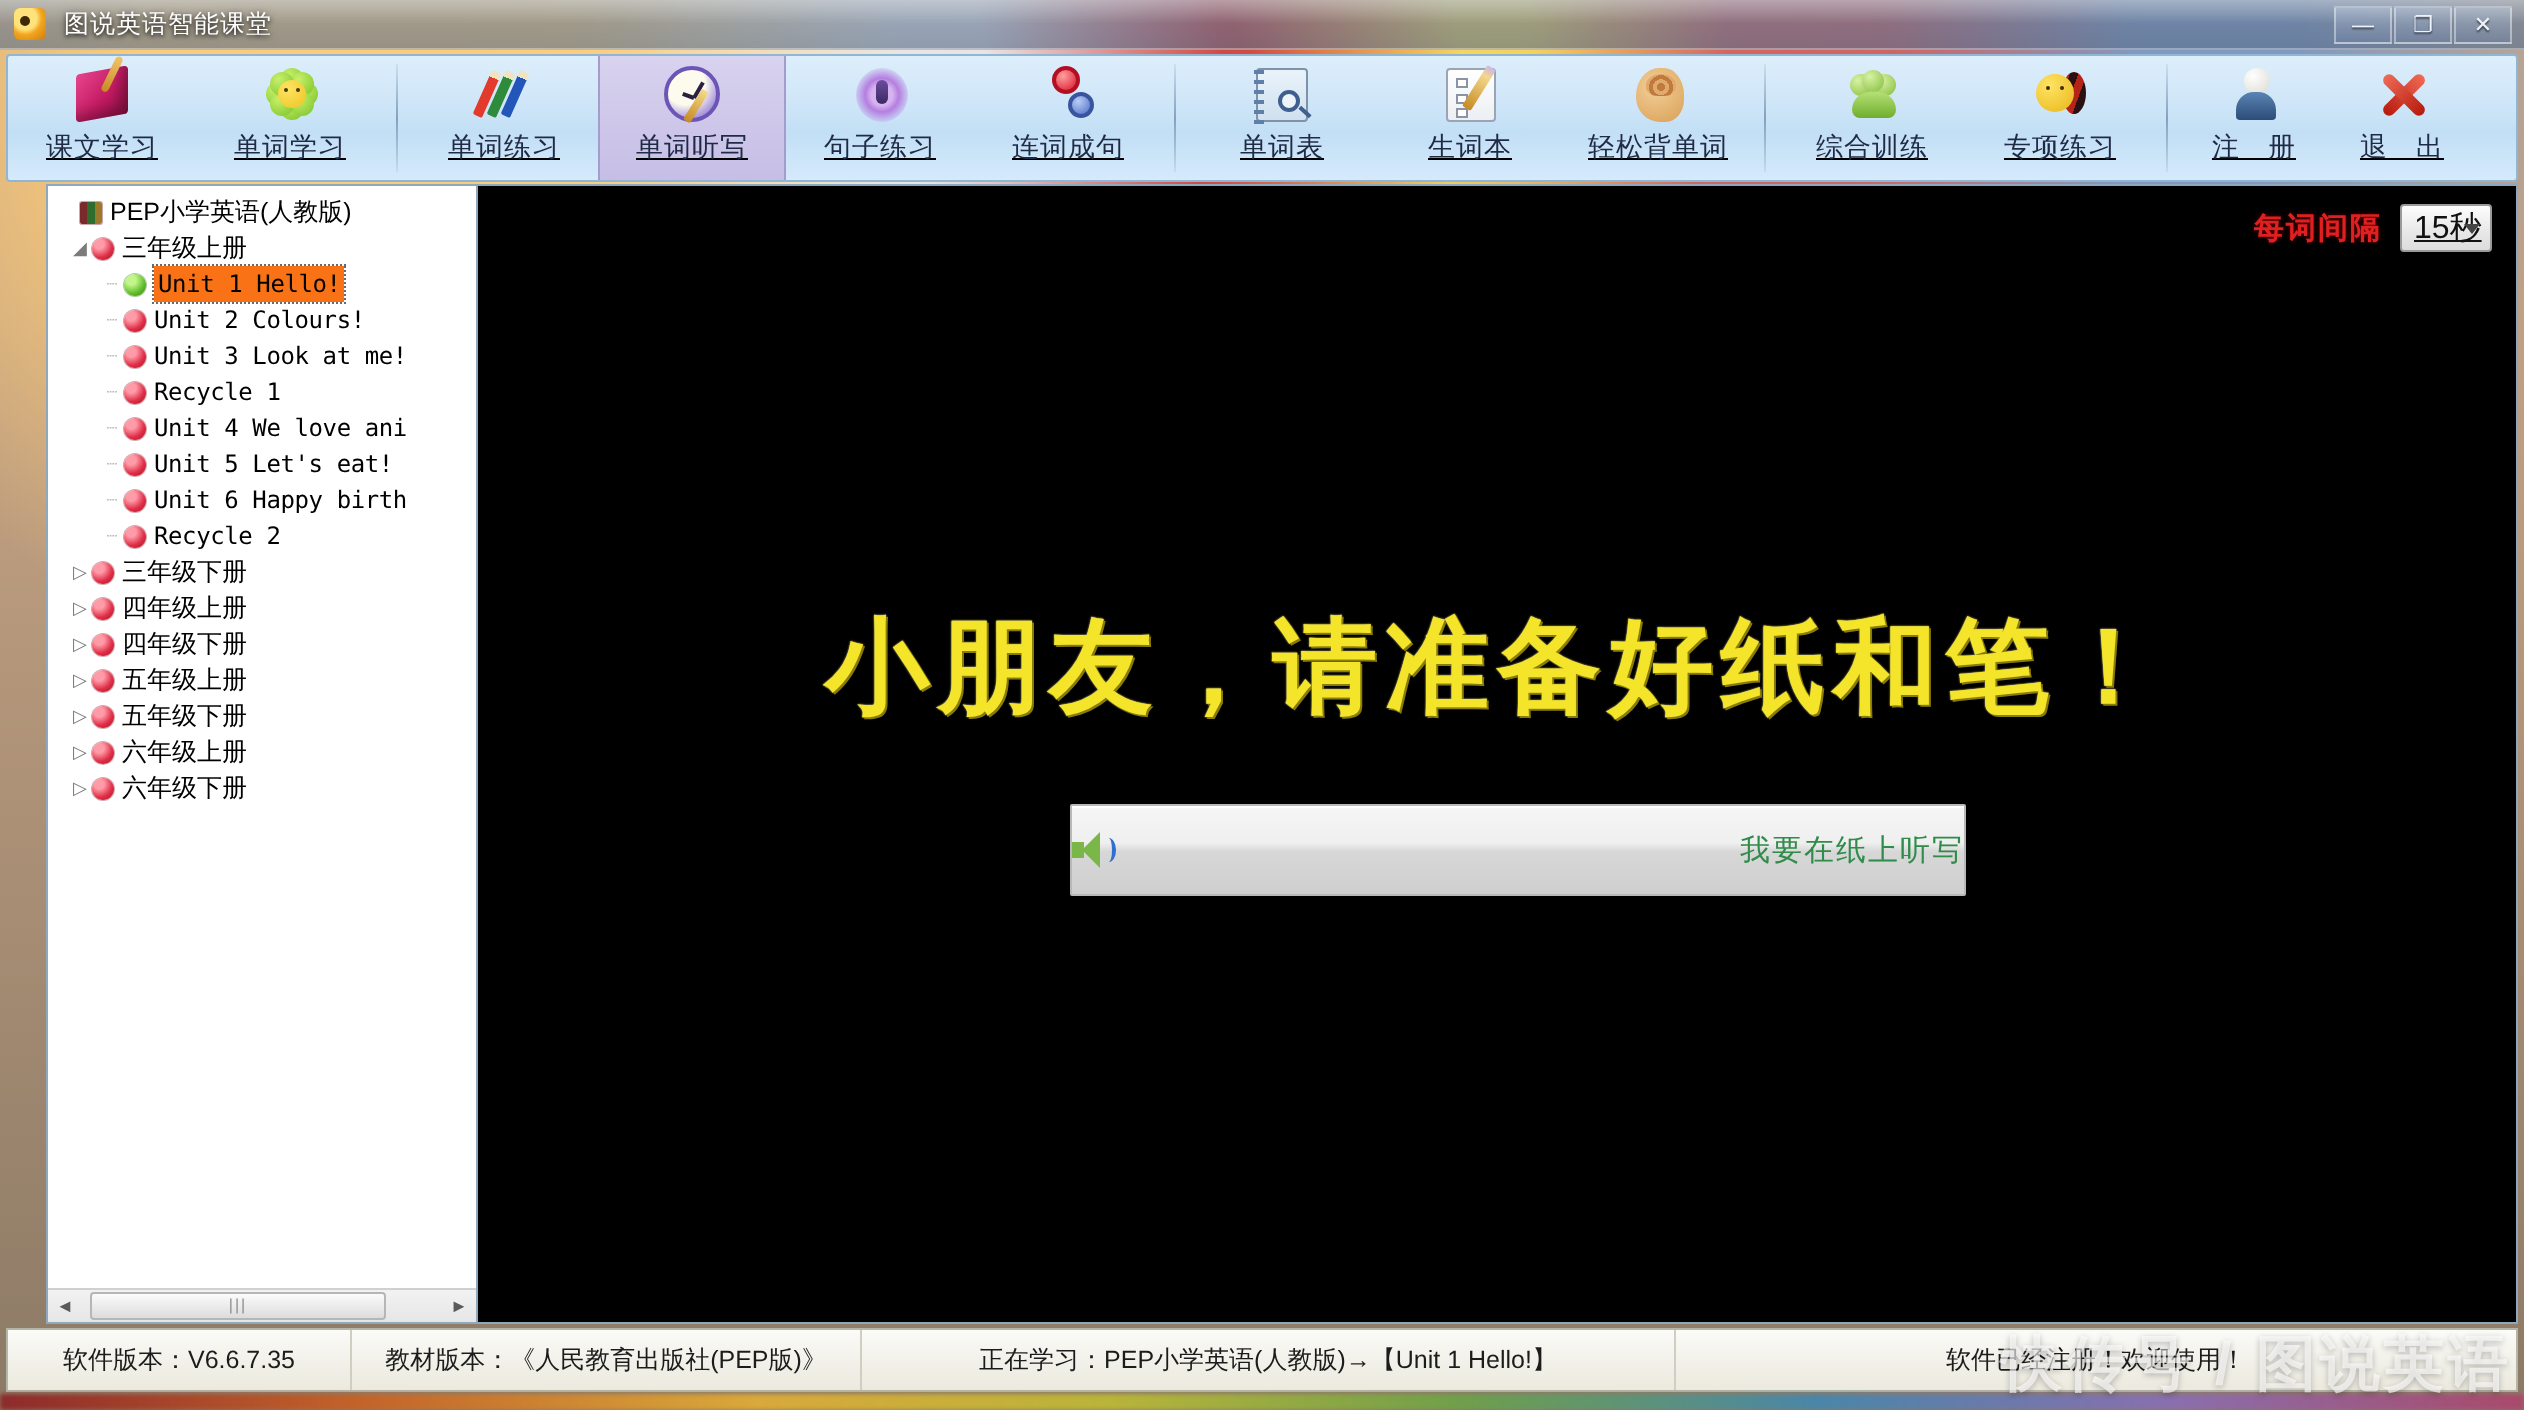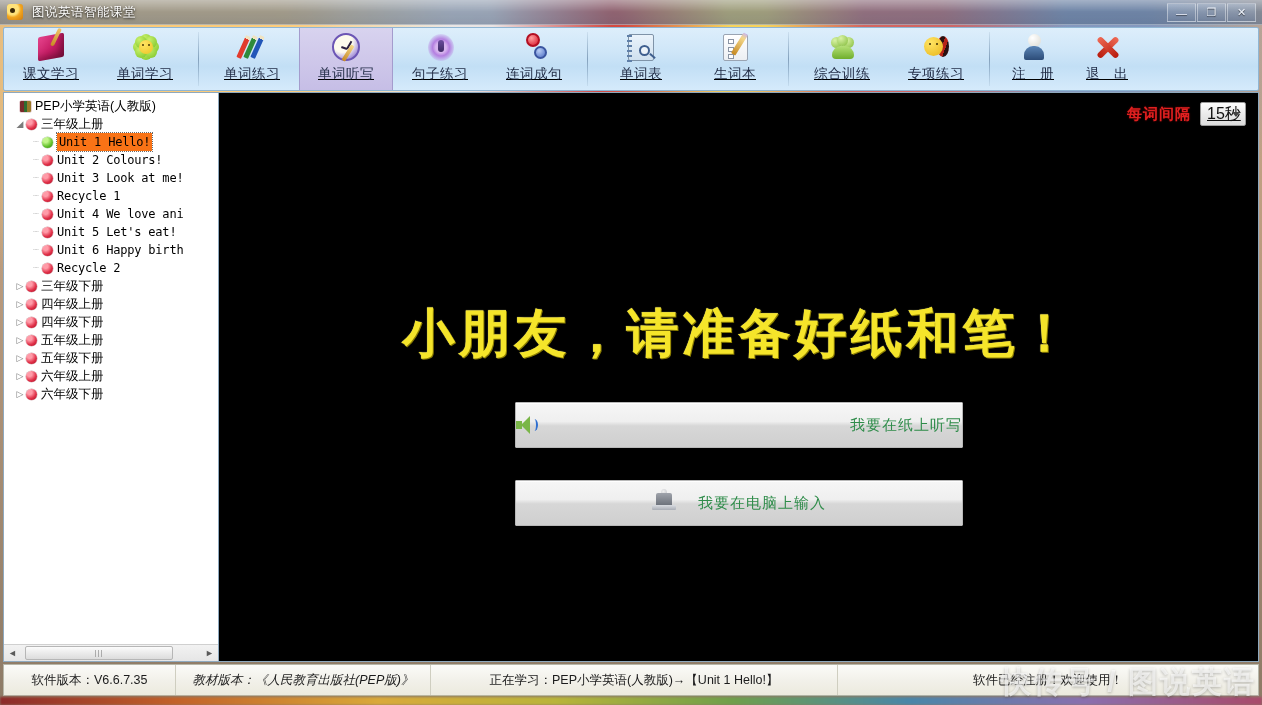--- a/index.html
+++ b/index.html
@@ -234,20 +234,21 @@
   }
 
   
   #tree-panel {
     width: 215px; flex: 0 0 215px;
     background: #ffffff;
     border: 1px solid #8ea9bf;
     border-right: none;
     position: relative;
     overflow: hidden;
+    margin-left: 20px;
   }
   #tree-scroll {
     position: absolute; left:0; top:0; right:0; bottom: 18px;
     overflow: hidden;
     padding: 4px 0 0 4px;
   }
   .tree-node { display: flex; align-items: center; height: 18px; white-space: nowrap; cursor: pointer; }
   .tree-node .twisty {
     width: 12px; flex: 0 0 12px; text-align: center;
     font-size: 9px; color: #7b7b7b; line-height: 18px;
@@ -367,21 +368,21 @@
   }
   .status-cell {
     height: 100%;
     display: flex; align-items: center; justify-content: center;
     font-size: 12.5px; color: #1c1c1c;
     border-right: 1px solid #cfcec0;
     padding: 0 10px;
     white-space: nowrap;
   }
   #status-version { width: 172px; }
-  #status-textbook { width: 255px; font-style: italic; }
+  #status-textbook { width: 255px; }
   #status-learning { flex: 1; }
   #status-reg { width: 420px; border-right: none; }
 
   
   #bottom-strip {
     position: absolute; left: 0; top: 697px; width: 1262px; height: 8px;
     background: linear-gradient(90deg,#8c2b2b 0%, #c2622a 14%, #d9a93a 30%, #b9b43a 44%,
                  #6f9f4b 58%, #4a86a8 72%, #8a6fae 86%, #a94a6a 100%);
     filter: blur(1px);
   }
@@ -489,20 +490,26 @@
         <div class="tb-ico">
             <div class="ico-note">
               <i></i>
               <i></i>
               <i></i>
               <b></b>
             </div>
           </div>
         <div class="tb-label">生词本</div>
       </div>
+      <div class="tb-item">
+        <div class="tb-ico">
+            <div class="ico-head"></div>
+          </div>
+        <div class="tb-label">轻松背单词</div>
+      </div>
     </div>
     <div class="tb-sep"></div>
 
     <div class="tb-group">
       <div class="tb-item">
         <div class="tb-ico">
             <div class="ico-users">
               <i></i>
               <i></i>
               <i></i>
@@ -662,28 +669,20 @@
 
       <div class="stage-btn" id="btn-paper">
         <span class="ico-speaker">
             <i></i>
             <b></b>
             <s></s>
           </span>
         <span class="stage-btn-label">我要在纸上听写</span>
       </div>
 
-      <div class="stage-btn" id="btn-computer">
-        <span class="ico-laptop">
-            <s></s>
-            <i></i>
-            <b></b>
-          </span>
-        <span class="stage-btn-label">我要在电脑上输入</span>
-      </div>
     </div>
   </div>
 
   <div id="status-bar">
     <div class="status-cell" id="status-version">软件版本：V6.6.7.35</div>
     <div class="status-cell" id="status-textbook">教材版本：《人民教育出版社(PEP版)》</div>
     <div class="status-cell" id="status-learning">正在学习：PEP小学英语(人教版)→【Unit 1 Hello!】</div>
     <div class="status-cell" id="status-reg">软件已经注册！欢迎使用！</div>
   </div>
 

